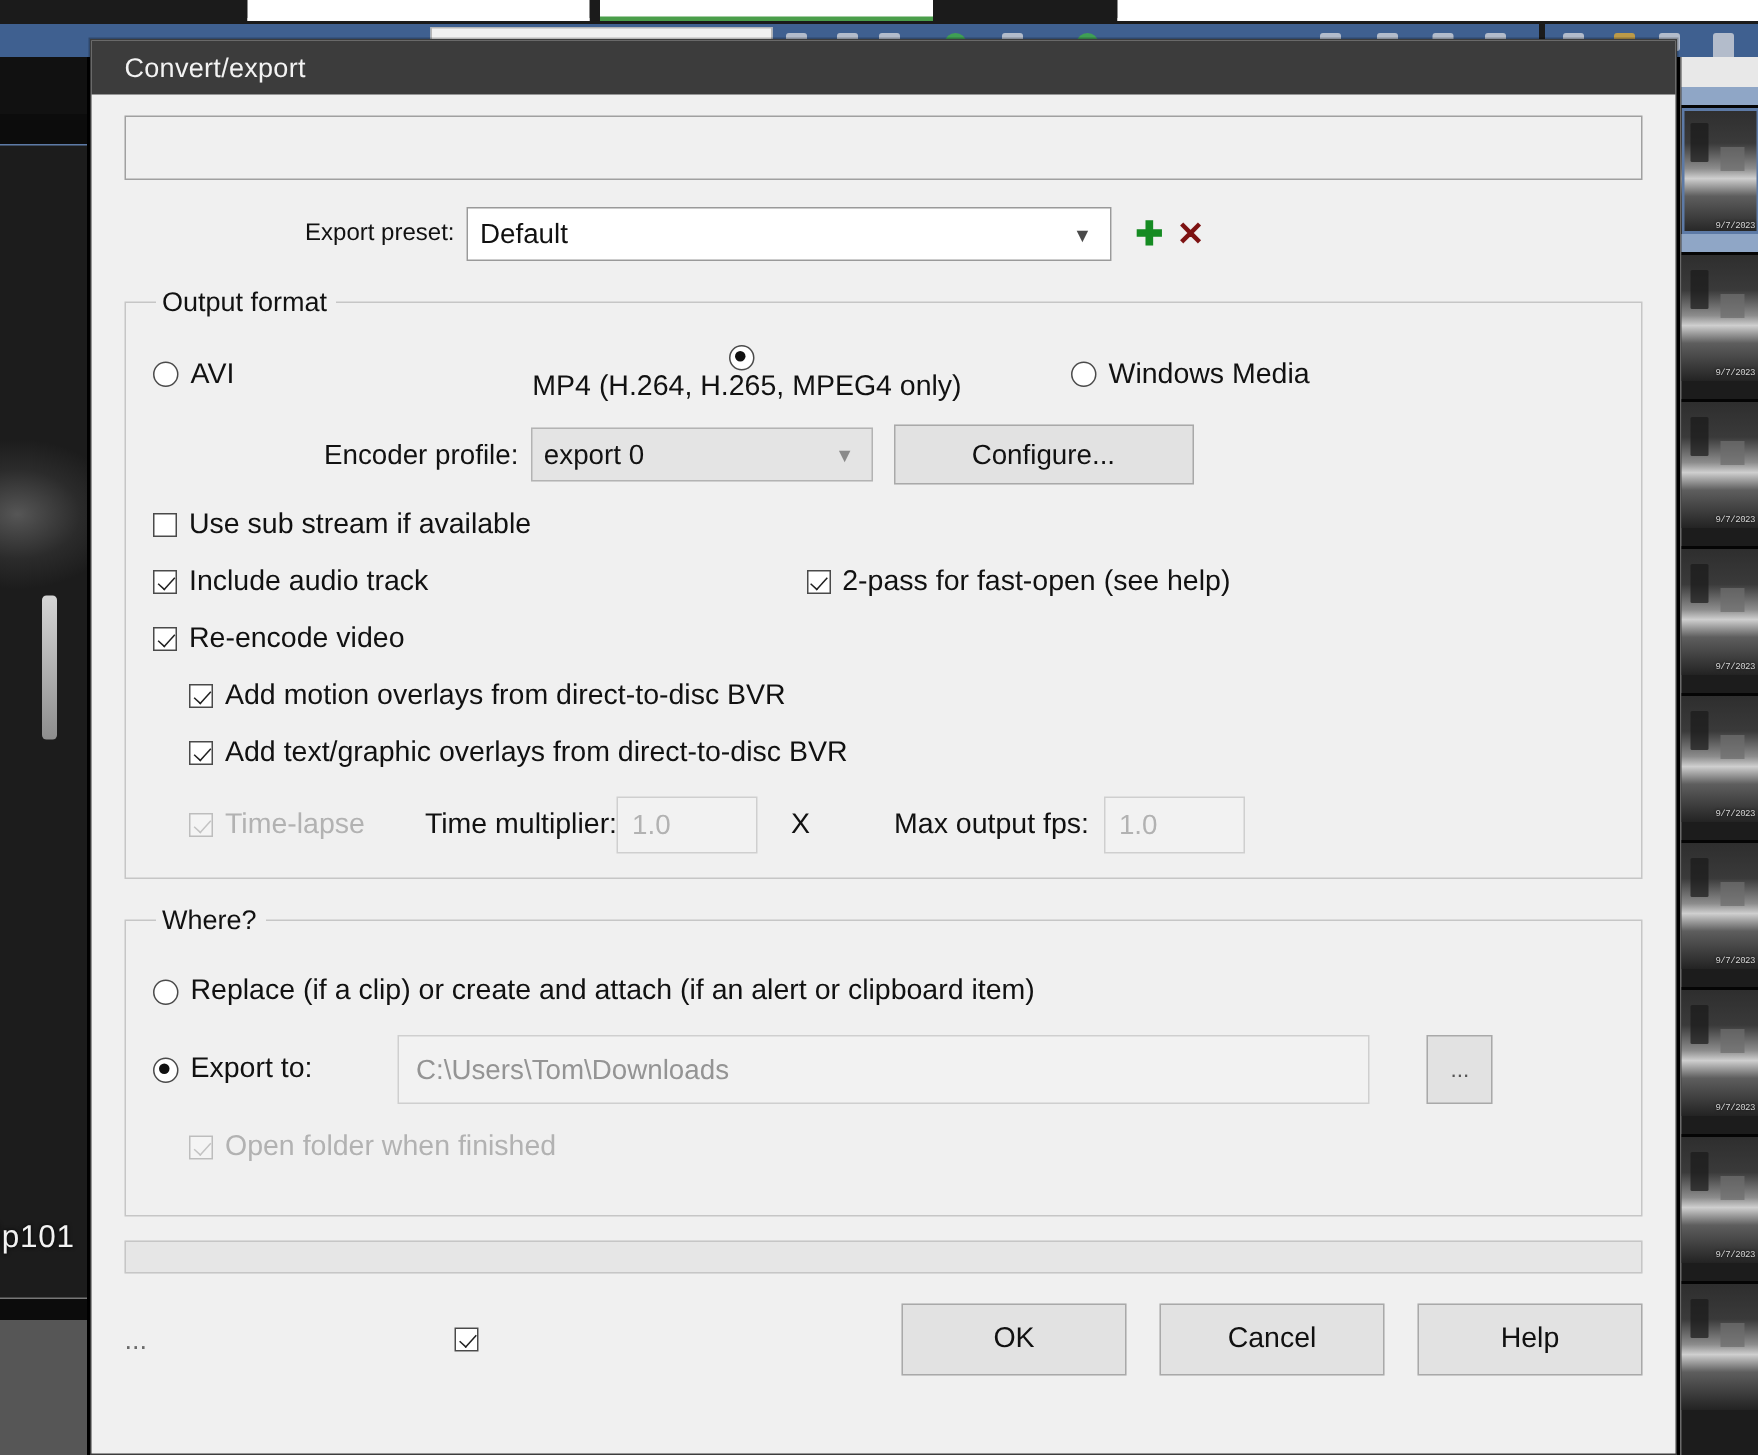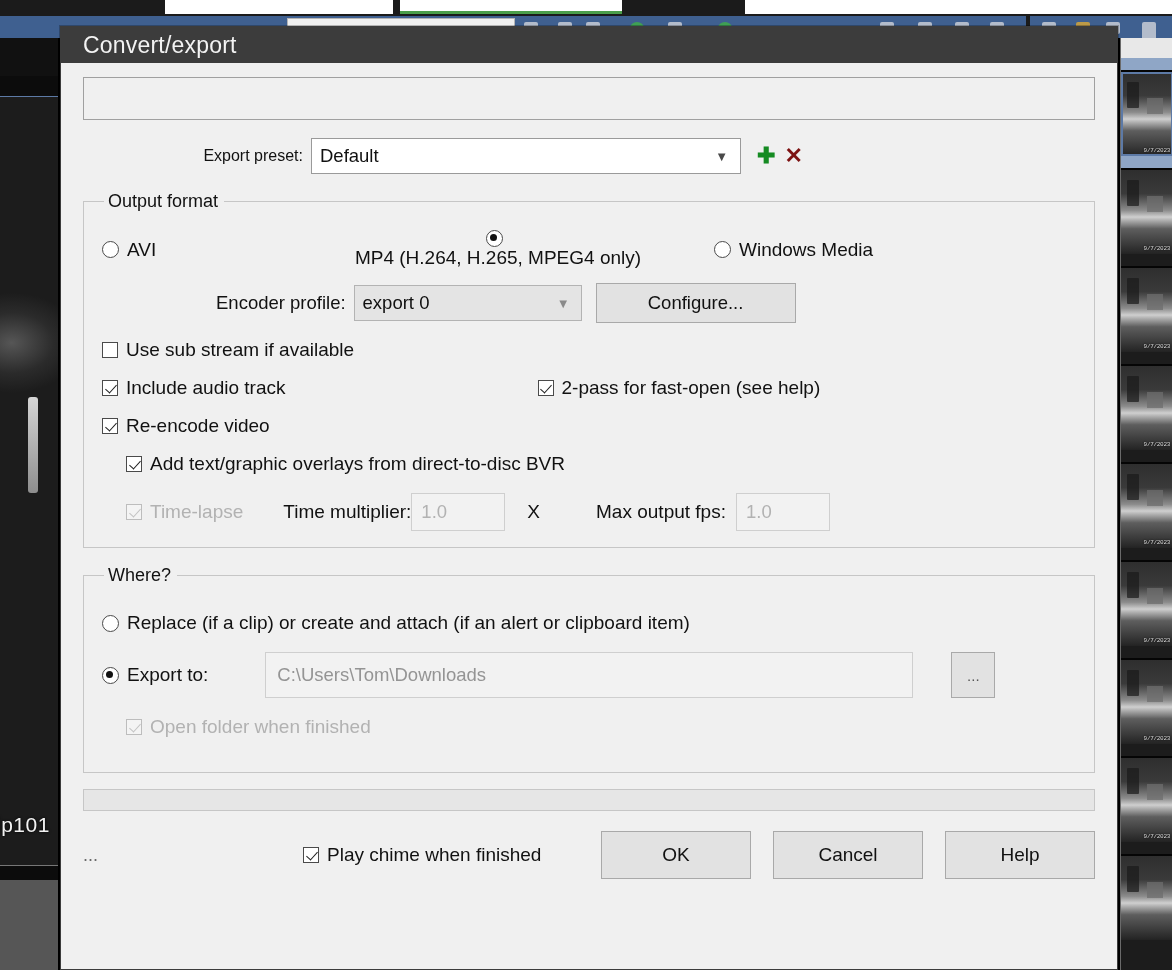--- a/index.html
+++ b/index.html
@@ -114,21 +114,21 @@
     position: absolute; left: 60px; top: 26px;
     width: 1058px; height: 944px;
     background: #f0f0f0;
     border: 1px solid #3c3c3c;
     box-shadow: 0 0 0 1px rgba(0,0,0,.25);
   }
   #titlebar {
     height: 36px; background: #3c3c3c; color: #f3f3f3;
     display: flex; align-items: center; padding-left: 22px;
   }
-  #titlebar .title { font-size: 23px; letter-spacing: .2px; }
+  #titlebar .title { font-size: 18px; letter-spacing: .2px; }
 
   .dialog-body { position: relative; padding: 0 22px; }
 
   .top-blank-box {
     margin-top: 14px; height: 43px;
     background: #f0f0f0; border: 1px solid #a0a0a0;
   }
 
   .preset-row {
     display: flex; align-items: center; margin-top: 18px;
@@ -368,20 +368,26 @@
         </span>
       </div>
 
       <div class="row cb-row">
         <span class="check checked">
           <span class="box"></span>
           <span class="lbl">Re-encode video</span>
         </span>
       </div>
 
+      <div class="row cb-row indent">
+        <span class="check checked">
+          <span class="box"></span>
+          <span class="lbl">Add motion overlays from direct-to-disc BVR</span>
+        </span>
+      </div>
 
       <div class="row cb-row indent">
         <span class="check checked">
           <span class="box"></span>
           <span class="lbl">Add text/graphic overlays from direct-to-disc BVR</span>
         </span>
       </div>
 
       <div class="tl-row">
         <span class="check checked disabled" style="padding-left:24px;">
@@ -423,21 +429,20 @@
       </div>
     </fieldset>
   </div>
 
   <div class="bottom-bar"></div>
 
   <div class="footer">
     <span class="footer-ellipsis">...</span>
     <span class="check checked footer-chime">
       <span class="box"></span>
-      <span class="lbl">Play chime when finished</span>
     </span>
     <span class="footer-buttons">
       <span class="btn btn-footer">OK</span>
       <span class="btn btn-footer">Cancel</span>
       <span class="btn btn-footer">Help</span>
     </span>
   </div>
 </div>
 
 </body></html>

